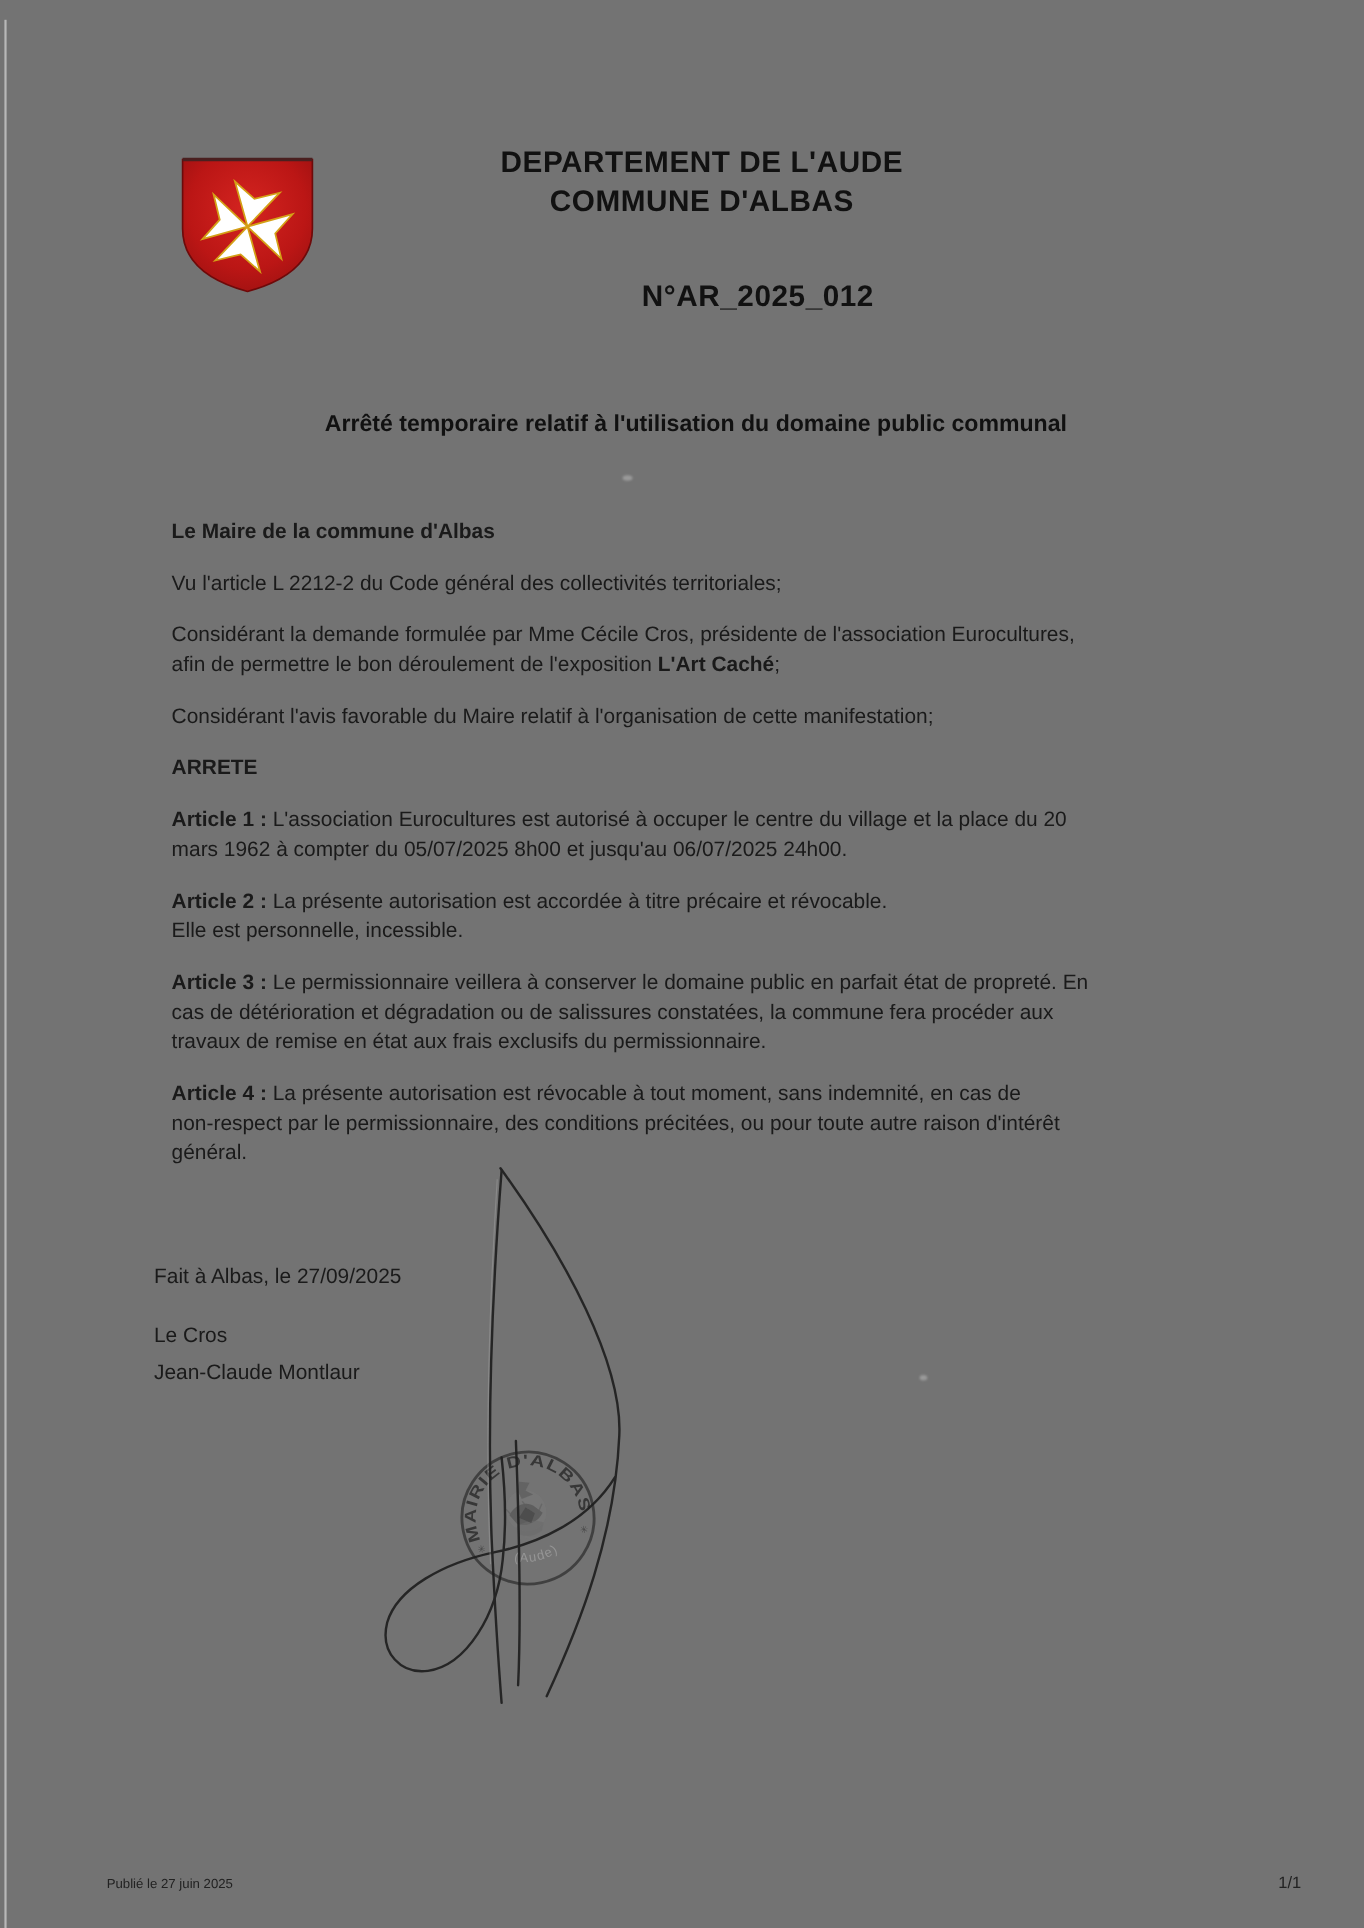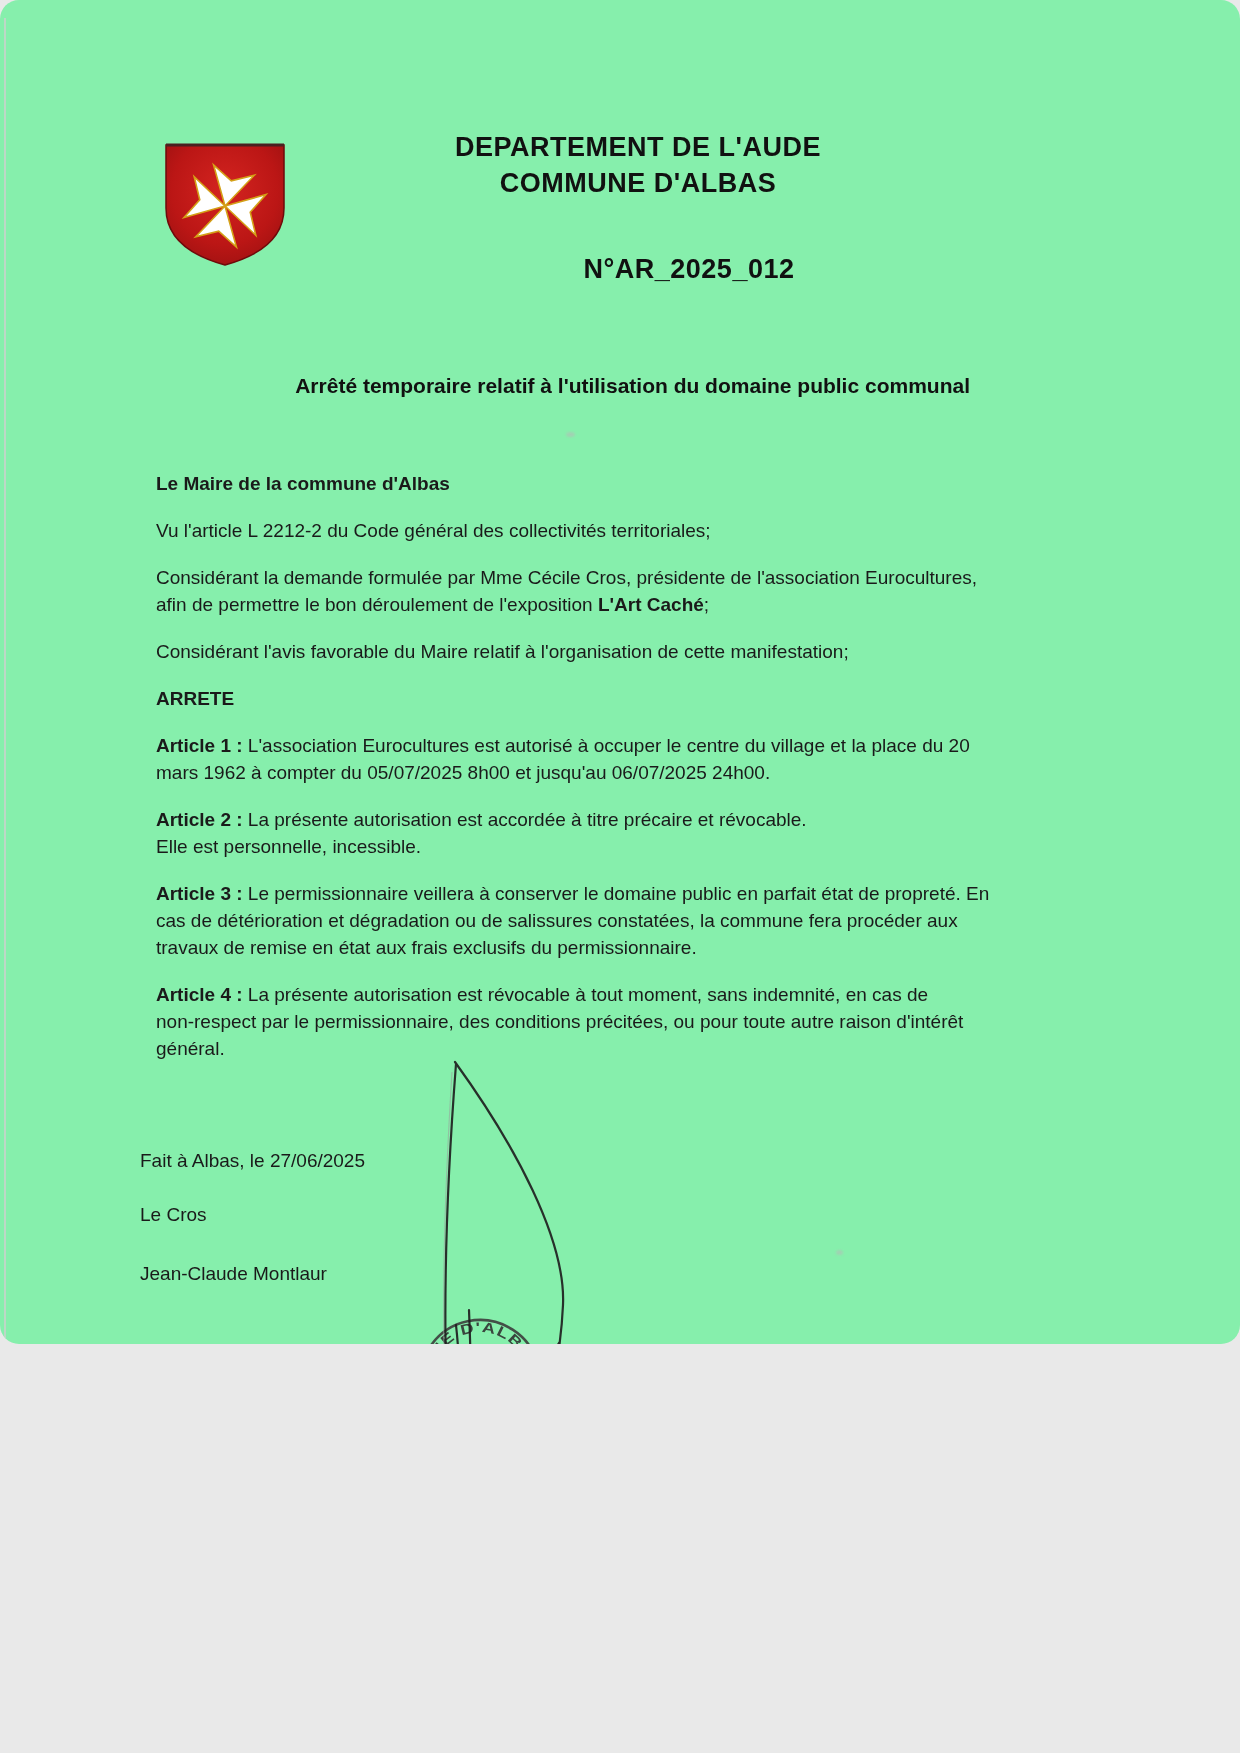--- a/index.html
+++ b/index.html
@@ -1,23 +1,22 @@
 <!DOCTYPE html>
 <html><head>
 <meta charset="utf-8">
 <style>
   html,body{margin:0;padding:0;background:#e9e9e9;}
   .page{
     position:relative;
-    width:1240px;height:1344px;
-    background:#86efac;
+    width:1240px;height:1753px;
+    background:#737373;
     font-family:"Liberation Sans", sans-serif;
     color:#1a1a1a;
     overflow:hidden;
-    border-radius:19px;
   }
   .scan-line{
     position:absolute;left:4px;top:18px;width:2px;height:1735px;
     background:#cfcfcf;opacity:.75;
   }
   .smudge{position:absolute;background:#b9b9b9;border-radius:50%;filter:blur(1px);opacity:.55;}
   .crest{position:absolute;left:163px;top:142px;width:124px;height:126px;}
   .hdr{
     position:absolute;left:338px;top:129px;width:600px;
     text-align:center;font-weight:bold;font-size:27px;line-height:36px;
@@ -83,23 +82,23 @@
       <p><span>Vu l'article L 2212-2 du Code général des collectivités territoriales;</span></p>
       <p><span>Considérant la demande formulée par Mme Cécile Cros, présidente de l'association Eurocultures,</span><br><span>afin de permettre le bon déroulement de l'exposition </span><b>L'Art Caché</b><span>;</span></p>
       <p><span>Considérant l'avis favorable du Maire relatif à l'organisation de cette manifestation;</span></p>
       <p><b>ARRETE</b></p>
       <p><b>Article 1 :</b><span> L'association Eurocultures est autorisé à occuper le centre du village et la place du 20</span><br><span>mars 1962 à compter du 05/07/2025 8h00 et jusqu'au 06/07/2025 24h00.</span></p>
       <p><b>Article 2 :</b><span> La présente autorisation est accordée à titre précaire et révocable.</span><br><span>Elle est personnelle, incessible.</span></p>
       <p><b>Article 3 :</b><span> Le permissionnaire veillera à conserver le domaine public en parfait état de propreté. En</span><br><span>cas de détérioration et dégradation ou de salissures constatées, la commune fera procéder aux</span><br><span>travaux de remise en état aux frais exclusifs du permissionnaire.</span></p>
       <p><b>Article 4 :</b><span> La présente autorisation est révocable à tout moment, sans indemnité, en cas de</span><br><span>non-respect par le permissionnaire, des conditions précitées, ou pour toute autre raison d'intérêt</span><br><span>général.</span></p>
     </div>
 
-  <div class="sig-line" style="top:1150px;">Fait à Albas, le 27/06/2025</div>
+  <div class="sig-line" style="top:1150px;">Fait à Albas, le 27/09/2025</div>
   <div class="sig-line" style="top:1204px;">Le Cros</div>
-  <div class="sig-line" style="top:1238px;margin-top:25px;">Jean-Claude Montlaur</div>
+  <div class="sig-line" style="top:1238px;">Jean-Claude Montlaur</div>
 
   <svg class="stamp-svg" width="156" height="156" viewBox="-78 -78 156 156">
     <g transform="rotate(-12)" opacity="0.88">
       <circle cx="0" cy="0" r="60" fill="none" stroke="#3a3a3a" stroke-width="2.6"></circle>
       <defs>
         <path id="topArc" d="M -45,15 A 47.5,47.5 0 1 1 45,15" fill="none"></path>
         <path id="botArc" d="M -28,32 A 55,55 0 0 0 28,32" fill="none"></path>
       </defs>
       <text font-family="Liberation Sans, sans-serif" font-size="14.5" font-weight="bold" fill="#2f2f2f" letter-spacing="1">
         <textPath href="#topArc" startOffset="4" textLength="166" lengthAdjust="spacingAndGlyphs">MAIRIE D'ALBAS</textPath>

